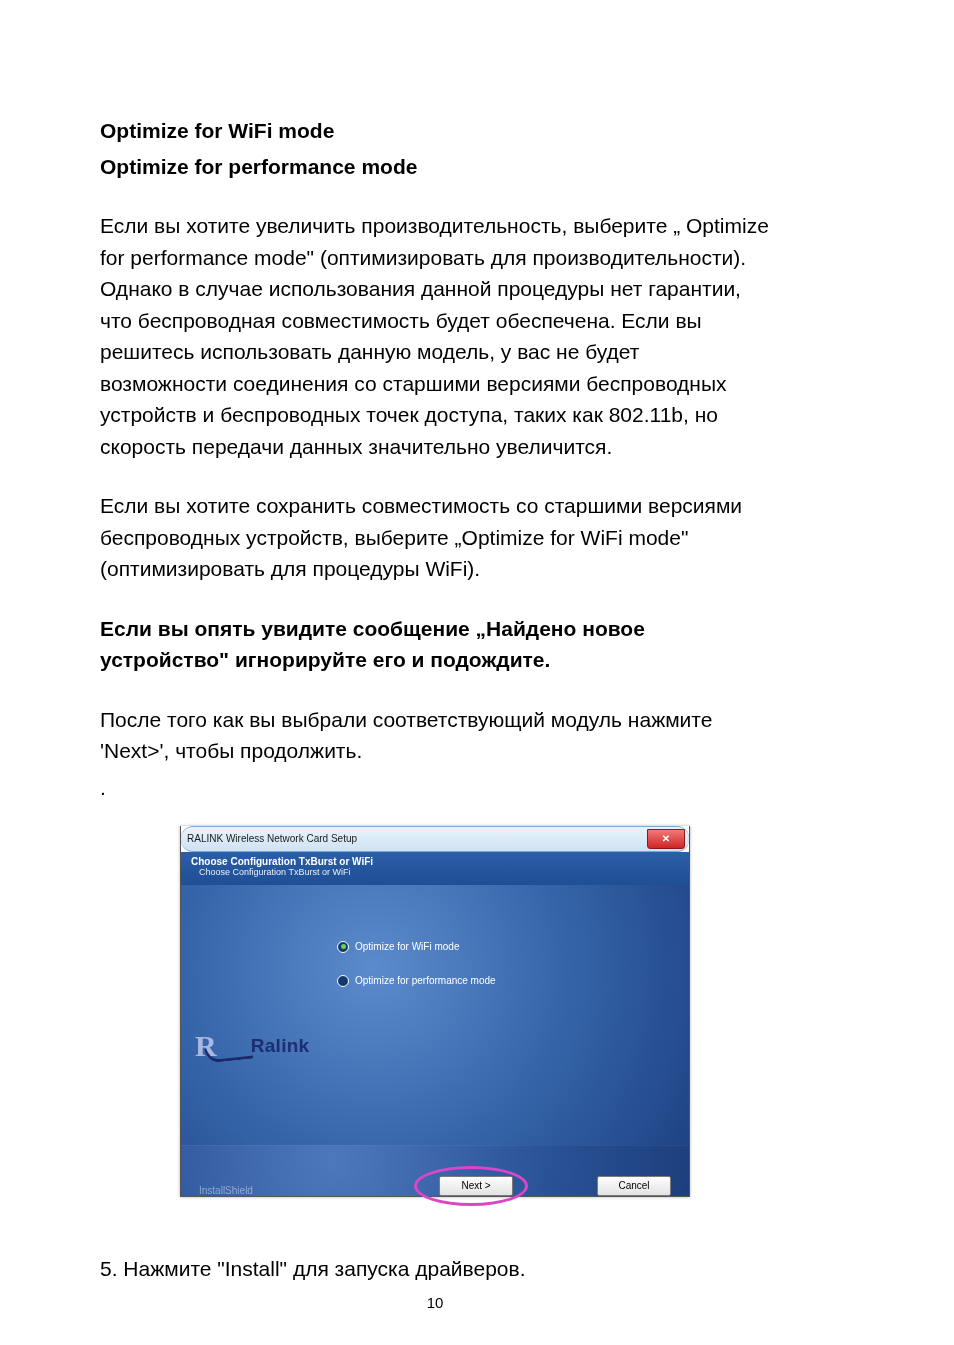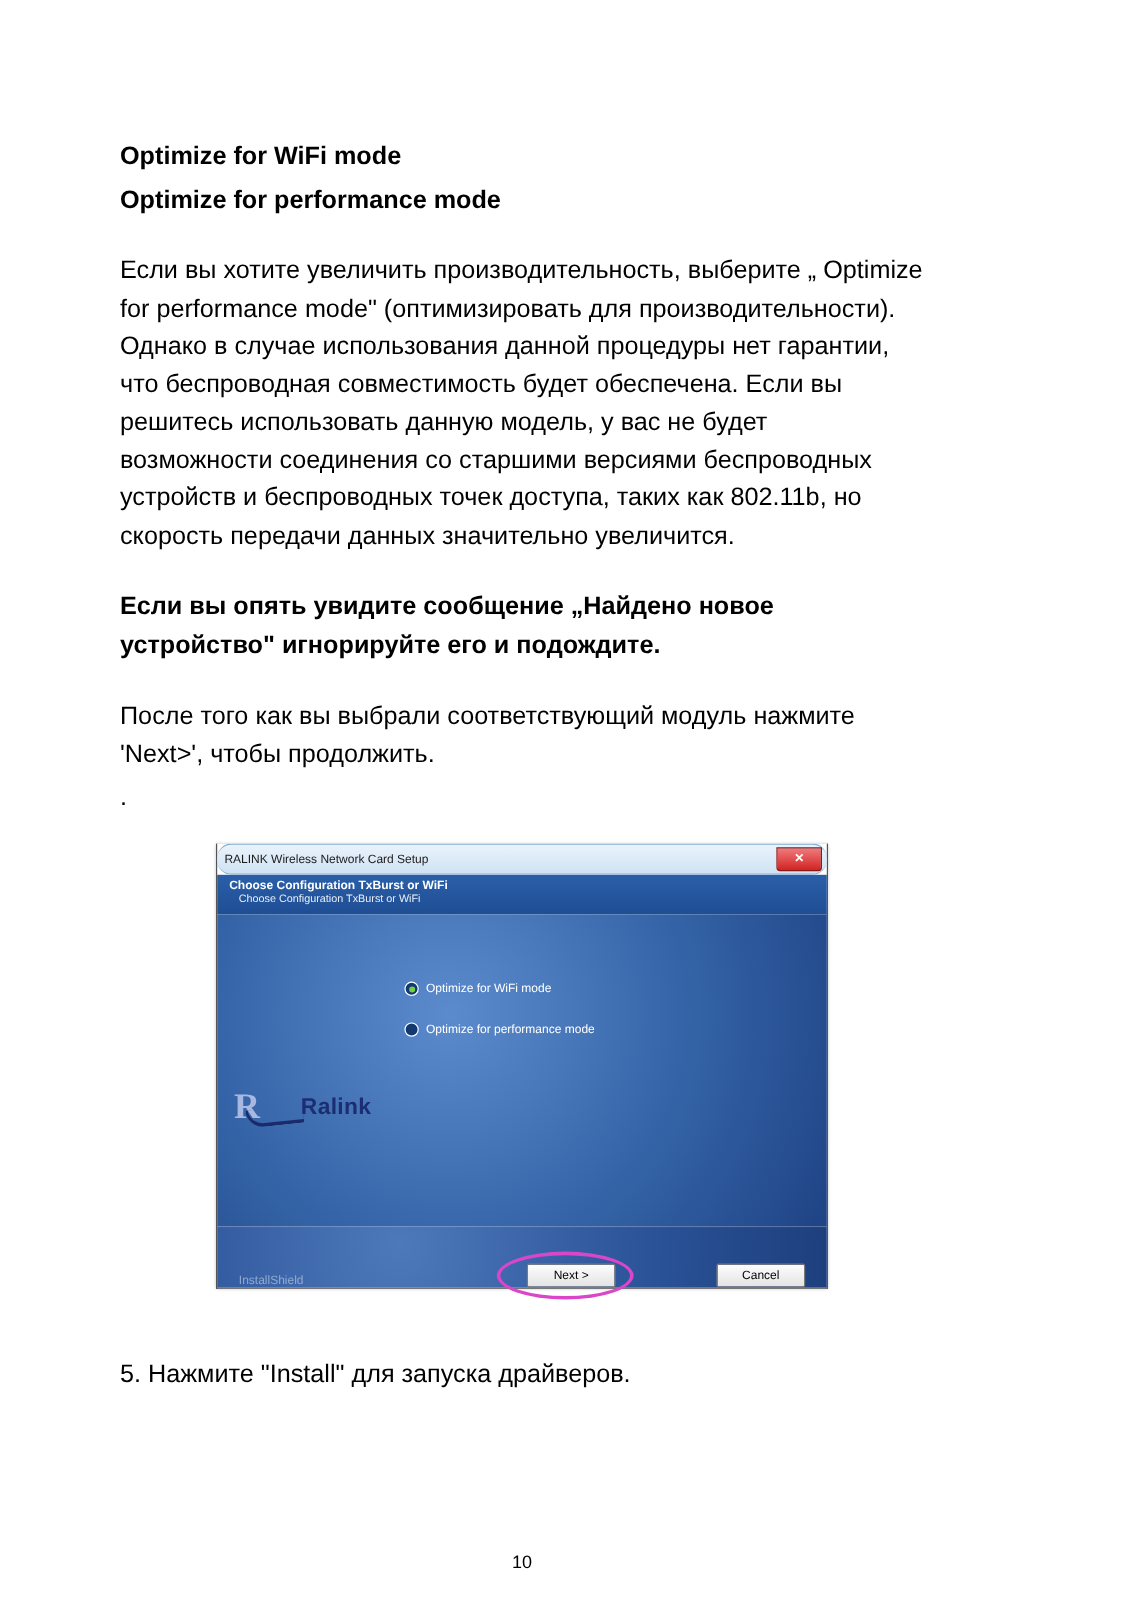--- a/index.html
+++ b/index.html
@@ -222,20 +222,21 @@
 </head>
 <body>
 
 <div class="page">
 
   <p class="heading-line">Optimize for WiFi mode</p>
   <p class="heading-line">Optimize for performance mode</p>
 
   <p class="para">Если вы хотите увеличить производительность, выберите „ Optimize for performance mode" (оптимизировать для производительности). Однако в случае использования данной процедуры нет гарантии, что беспроводная совместимость будет обеспечена. Если вы решитесь использовать данную модель, у вас не будет возможности соединения со старшими версиями беспроводных устройств и беспроводных точек доступа, таких как 802.11b, но скорость передачи данных значительно увеличится.</p>
 
+  <p class="para">Если вы хотите сохранить совместимость со старшими версиями беспроводных устройств, выберите „Optimize for WiFi mode" (оптимизировать для процедуры  WiFi).</p>
 
   <p class="para bold">Если вы опять увидите сообщение „Найдено новое устройство" игнорируйте его и подождите.</p>
 
   <p class="para">После того как вы выбрали соответствующий модуль нажмите 'Next&gt;', чтобы продолжить.</p>
 
   <div class="dot">.</div>
 
   <div class="dialog-wrap">
     <div class="dialog">
       <div class="titlebar">

